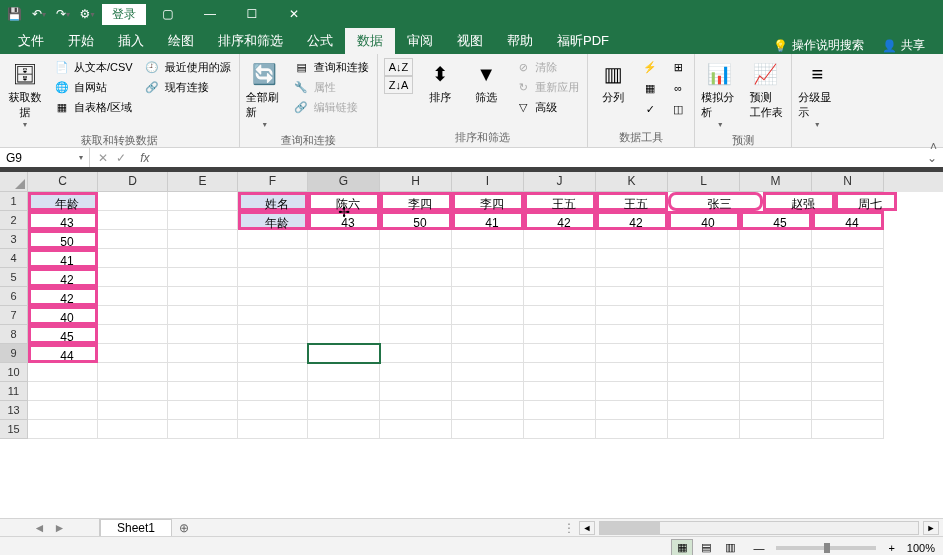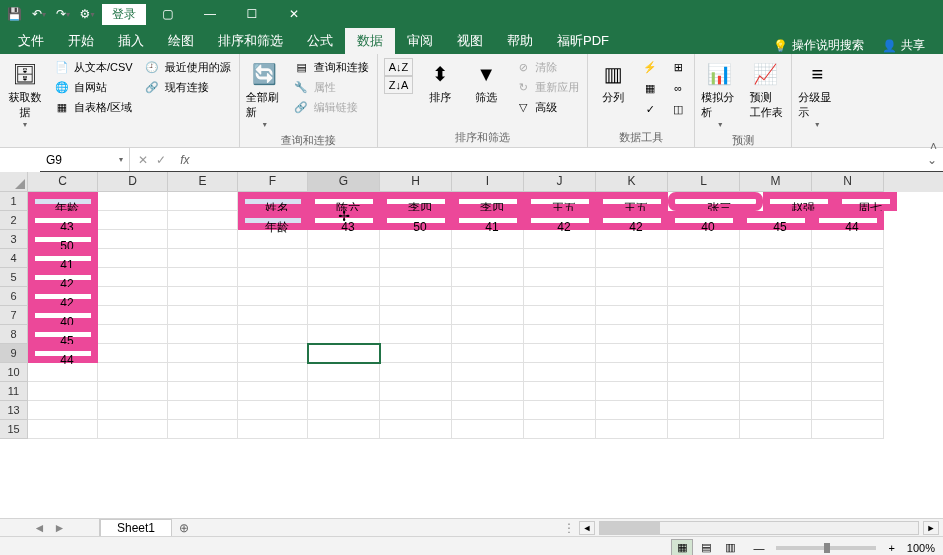--- a/index.html
+++ b/index.html
@@ -27,40 +27,40 @@
 .ribbon-group { border-right: 1px solid #d4d4d4; display: flex; flex-direction: column; padding: 2px 4px 0; }
 .ribbon-group-content { flex: 1; display: flex; align-items: flex-start; gap: 4px; }
 .ribbon-group-label { text-align: center; font-size: 11px; color: #666; padding: 2px 0; }
 .big-btn { display: flex; flex-direction: column; align-items: center; width: 42px; padding: 2px; cursor: pointer; font-size: 11px; }
 .big-btn-icon { width: 32px; height: 32px; display: flex; align-items: center; justify-content: center; font-size: 20px; }
 .small-btns { display: flex; flex-direction: column; gap: 2px; padding: 2px; }
 .small-btn { display: flex; align-items: center; gap: 4px; font-size: 11px; cursor: pointer; padding: 1px 2px; white-space: nowrap; }
 .small-icon { width: 16px; height: 16px; display: inline-flex; align-items: center; justify-content: center; }
 
 
-.formula-bar { height: 24px; border-bottom: 1px solid #404040; display: flex; align-items: center; background: #fff; margin-left: 40px; }
+.formula-bar { height: 24px; border-bottom: 5px solid #404040; display: flex; align-items: center; background: #fff; }
 .name-box { width: 90px; border-right: 1px solid #d4d4d4; padding: 0 6px; display: flex; align-items: center; justify-content: space-between; height: 100%; }
 .fx-btns { display: flex; gap: 8px; padding: 0 8px; color: #999; }
 .fx-label { padding: 0 6px; font-style: italic; color: #666; }
 .formula-input { flex: 1; border: none; outline: none; padding: 0 4px; }
 .fb-expand { padding: 0 6px; color: #666; cursor: pointer; }
 
 
 .grid-area { position: relative; height: 346px; overflow: hidden; }
 .col-headers { display: flex; height: 20px; background: #e6e6e6; }
 .corner { width: 28px; border-right: 1px solid #ccc; border-bottom: 1px solid #ccc; background: #e6e6e6; position: relative; }
 .corner::after { content: ""; position: absolute; right: 2px; bottom: 2px; border: 5px solid transparent; border-bottom-color: #999; border-right-color: #999; }
 .col-h { width: 70px; border-right: 1px solid #ccc; border-bottom: 1px solid #ccc; text-align: center; font-size: 12px; line-height: 19px; color: #333; cursor: pointer; }
 .col-h.sel { background: #d2d2d2; }
 .rows { display: flex; flex-direction: column; }
 .row { display: flex; height: 19px; }
 .row-h { width: 28px; background: #e6e6e6; border-right: 1px solid #ccc; border-bottom: 1px solid #ccc; text-align: center; font-size: 11px; line-height: 18px; color: #333; cursor: pointer; }
 .row-h.sel { background: #d2d2d2; }
 .cell { width: 70px; border-right: 1px solid #e0e0e0; border-bottom: 1px solid #e0e0e0; text-align: center; font-size: 12px; line-height: 18px; position: relative; }
-.cell.bordered { border: 7px solid #ec4899; padding-left: 8px; }
+.cell.bordered { border: 3px solid #ec4899; padding-left: 8px; }
 .cell.hdr { background: #d9e1f2; }
 .cell.active { outline: 2px solid #217346; outline-offset: -1px; z-index: 2; }
 .cursor-cross { position: absolute; left: 50%; top: 50%; transform: translate(-50%,-50%); font-size: 14px; color: #000; z-index: 3; }
 
 
 .hscroll-row { height: 18px; display: flex; border-top: 1px solid #d4d4d4; background: #f3f3f3; }
 .sheet-nav { width: 100px; display: flex; align-items: center; justify-content: center; gap: 8px; border-right: 1px solid #ccc; color: #888; }
 .sheet-tab { padding: 0 16px; background: #fff; border: 1px solid #ccc; border-bottom: none; font-size: 12px; line-height: 17px; cursor: pointer; }
 .add-sheet { width: 24px; display: flex; align-items: center; justify-content: center; cursor: pointer; color: #666; }
 .hscroll { flex: 1; display: flex; align-items: center; justify-content: flex-end; padding: 0 4px; gap: 4px; }
@@ -149,20 +149,21 @@
         <div class="small-btn">
             <span class="small-icon">🕘</span>
             <span>最近使用的源</span>
           </div>
         <div class="small-btn">
             <span class="small-icon">🔗</span>
             <span>现有连接</span>
           </div>
       </div>
     </div>
+    <div class="ribbon-group-label">获取和转换数据</div>
   </div>
 
   <div class="ribbon-group">
     <div class="ribbon-group-content">
       <div class="big-btn">
         <div class="big-btn-icon">🔄</div>
         <div>全部刷新</div>
         <span class="dropdown-arrow">▾</span>
       </div>
       <div class="small-btns">

